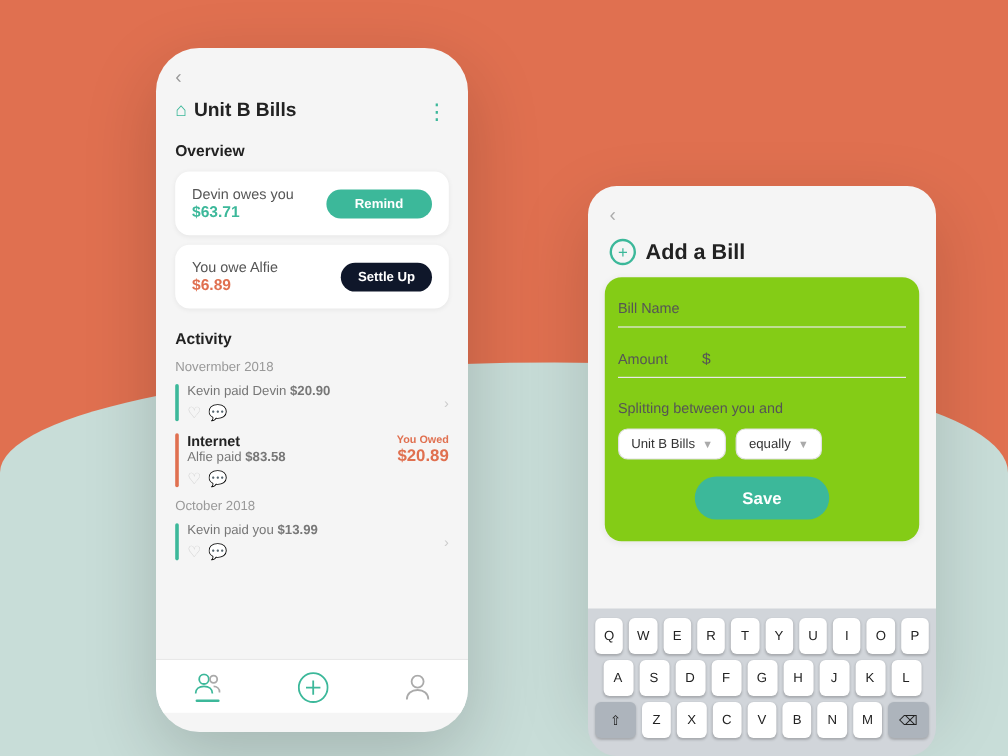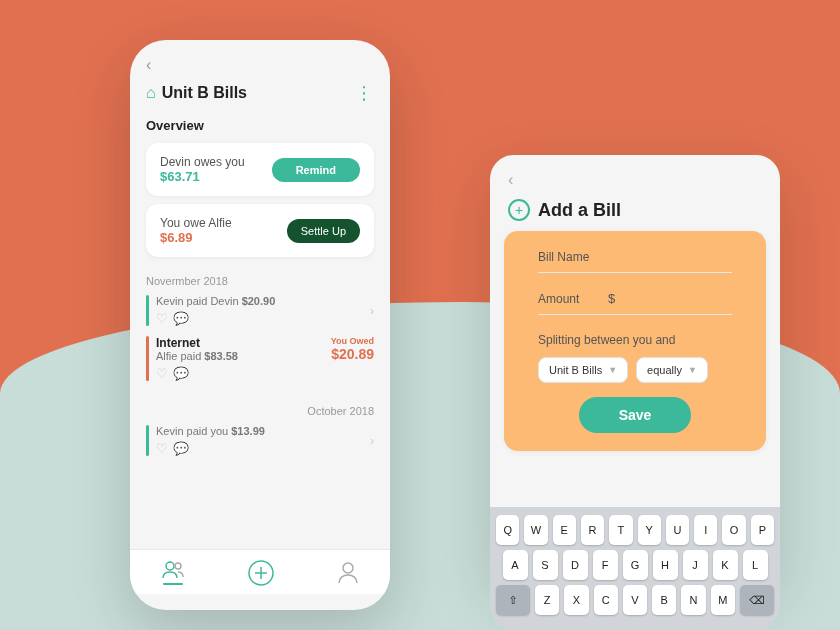--- a/index.html
+++ b/index.html
@@ -180,27 +180,27 @@
       background: #3cb89a;
       color: white;
       border: none;
       border-radius: 20px;
       padding: 6px 24px;
       font-size: 11px;
       font-weight: 600;
       cursor: pointer;
     }
     .btn-settle {
-      background: #14532d;
+      background: #0f172a;
       color: white;
       border: none;
       border-radius: 20px;
       padding: 6px 14px;
       font-size: 11px;
-      font-weight: 400;
+      font-weight: 700;
       cursor: pointer;
       margin-left: 40px;
     }
     .month-label {
       font-size: 11px;
       color: #999;
       margin-bottom: 8px;
     }
     .activity-item {
       display: flex;
@@ -302,24 +302,24 @@
       font-size: 14px;
       font-weight: 300;
       cursor: pointer;
     }
     .panel-title {
       font-size: 18px;
       font-weight: 600;
       color: #222;
     }
     .panel-form {
-      background: #fdba74;
+      background: #84cc16;
       margin: 0 14px;
       border-radius: 14px;
-      padding: 18px 34px;
+      padding: 18px 11px;
       box-shadow: 0 1px 6px rgba(0,0,0,0.06);
     }
     .form-row {
       display: flex;
       align-items: center;
       margin-bottom: 18px;
       border-bottom: 1px solid #e8e8e8;
       padding-bottom: 8px;
     }
     .form-row:last-child {
@@ -417,20 +417,21 @@
 
     <div class="overview-card">
       <div>
         <div class="card-text">You owe Alfie</div>
         <div class="card-amount-orange">$6.89</div>
       </div>
       <button class="btn-settle">Settle Up</button>
     </div>
 
     <div style="margin-top:10px;">
+      <div class="section-label">Activity</div>
 
       <div class="month-label">Novermber 2018</div>
 
       <div class="activity-item">
         <div class="activity-border-green"></div>
         <div class="activity-content">
           <div class="activity-subtitle">
             <span>Kevin paid Devin</span>
             <strong>$20.90</strong>
           </div>
@@ -454,21 +455,21 @@
             <span class="activity-icon-btn">♡</span>
             <span class="activity-icon-btn">💬</span>
           </div>
         </div>
         <div class="activity-right">
           <div class="you-owed-label">You Owed</div>
           <div class="you-owed-amount">$20.89</div>
         </div>
       </div>
 
-      <div class="month-label" style="margin-top:24px;text-align:right;">October 2018</div>
+      <div class="month-label" style="margin-top:10px;">October 2018</div>
 
       <div class="activity-item">
         <div class="activity-border-green"></div>
         <div class="activity-content">
           <div class="activity-subtitle">
             <span>Kevin paid you</span>
             <strong>$13.99</strong>
           </div>
           <div class="activity-icons">
             <span class="activity-icon-btn">♡</span>

